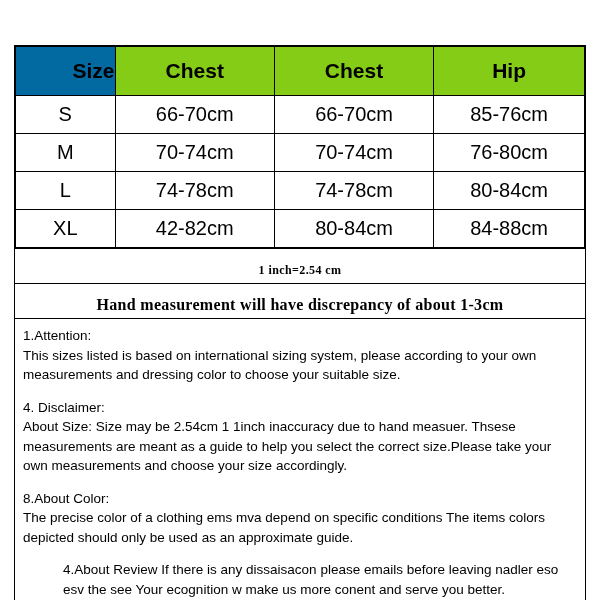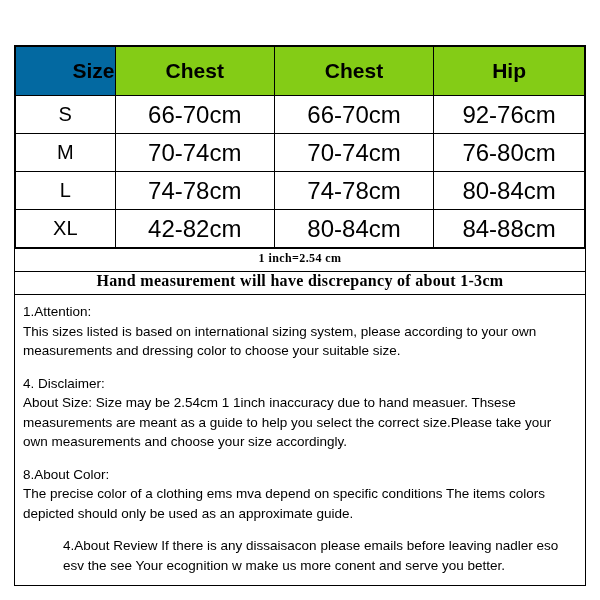--- a/index.html
+++ b/index.html
@@ -45,40 +45,40 @@
     font-size: 21px;
     font-weight: bold;
     background: #84cc16;
   }
   table.size-table thead th.col-size {
     background: #0369a1;
     text-align: right;
   }
   table.size-table tbody td {
     height: 37px;
-    font-size: 24px;
+    font-size: 20px;
     font-weight: normal;
     background: #ffffff;
   }
   table.size-table tbody td.cell-size {
     font-size: 20px;
   }
   .col-w-size { width: 17.5%; }
   .col-w-chest { width: 28%; }
   .col-w-waist { width: 28%; }
   .col-w-hip { width: 26.5%; }
 
   .note-row {
     border-top: 1px solid #000;
     text-align: center;
     font-family: "Liberation Serif", serif;
     font-weight: bold;
     font-size: 12px;
     letter-spacing: 0.4px;
-    padding: 0 0 4px 0;
+    padding: 12px 0 4px 0;
     height: 18px;
     line-height: 18px;
   }
   .note-row.second {
     font-size: 16px;
     letter-spacing: 0.3px;
   }
   .body-text {
     border-top: 1px solid #000;
     padding: 7px 8px 8px 8px;
@@ -117,21 +117,21 @@
           <th>Chest</th>
           <th>Chest</th>
           <th>Hip</th>
         </tr>
       </thead>
       <tbody>
         <tr>
           <td class="cell-size">S</td>
           <td>66-70cm</td>
           <td>66-70cm</td>
-          <td>92-76cm</td>
+          <td>85-76cm</td>
         </tr>
         <tr>
           <td class="cell-size">M</td>
           <td>70-74cm</td>
           <td>70-74cm</td>
           <td>76-80cm</td>
         </tr>
         <tr>
           <td class="cell-size">L</td>
           <td>74-78cm</td>

